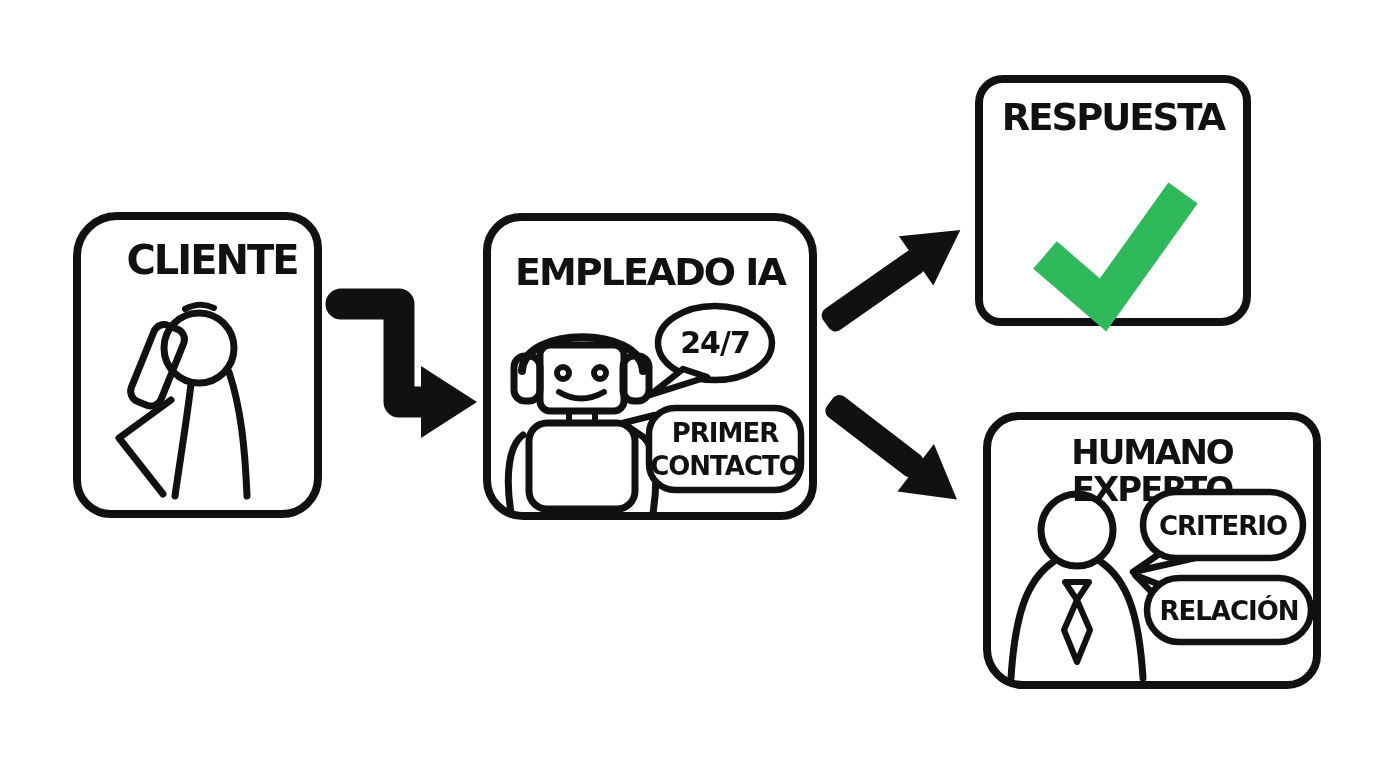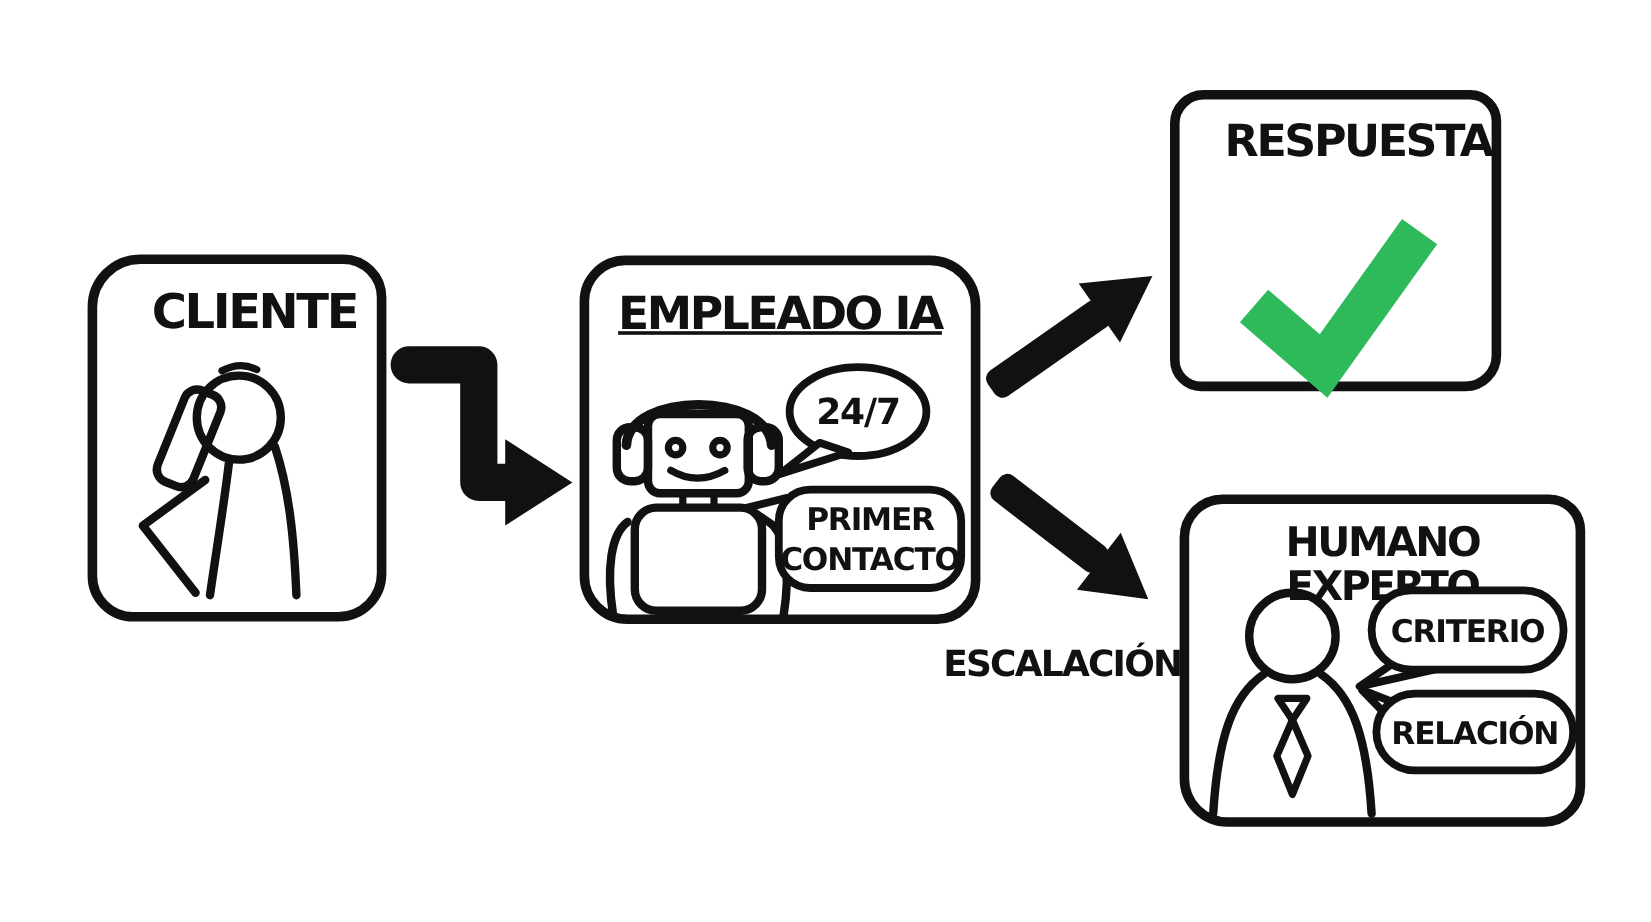--- a/index.html
+++ b/index.html
@@ -10,24 +10,24 @@
   .box{
     position:absolute;background:#fff;border:8px solid #111;box-sizing:border-box;
   }
   .box-title{
     font-weight:700;text-align:center;color:#111;margin:0;line-height:1.1;
     font-family:"DejaVu Sans",sans-serif;
   }
   .box-cliente{left:73px;top:212px;width:249px;height:306px;border-radius:44px 36px 40px 38px;}
   .box-cliente .box-title{margin-top:18px;font-size:40px;letter-spacing:-2px;padding-left:29px;}
   .box-empleado{left:483px;top:213px;width:334px;height:307px;border-radius:38px 42px 36px 40px;}
-  .box-empleado .box-title{margin-top:20px;font-size:38px;letter-spacing:-2px;text-decoration:underline;}
+  .box-empleado .box-title{margin-top:31px;font-size:38px;letter-spacing:-2px;}
   .box-respuesta{left:975px;top:75px;width:276px;height:251px;border-radius:28px 26px 30px 26px;}
   .box-respuesta .box-title{margin-top:14px;font-size:37px;letter-spacing:-2px;line-height:1.12;}
-  .box-respuesta .box-title span{display:block;text-align:right;}
+  .box-respuesta .box-title span{display:block;}
   .box-humano{left:983px;top:412px;width:338px;height:277px;border-radius:36px 30px 34px 40px;}
   .box-humano .box-title{margin-top:14px;font-size:34px;letter-spacing:-2px;}
   .figure-svg{position:absolute;display:block;}
   .arrow-svg{position:absolute;display:block;}
   .escalacion{
     position:absolute;left:786px;top:536px;font-size:30px;font-weight:700;
     letter-spacing:-1.5px;color:#111;white-space:nowrap;
   }
   svg{overflow:visible;}
   .ink-stroke{stroke:#111;fill:none;stroke-linecap:round;stroke-linejoin:round;}
@@ -126,15 +126,14 @@
       <path class="bubble" d="M168 68 L136 90 L198 76 Z"></path>
       <rect class="bubble" x="146" y="10" width="160" height="66" rx="33"></rect>
       <text class="bubble-text" x="226" y="53" font-size="26">CRITERIO</text>
 
       <path class="bubble" d="M166 104 L138 93 L172 128 Z"></path>
       <rect class="bubble" x="150" y="96" width="164" height="64" rx="32"></rect>
       <text class="bubble-text" x="232" y="138" font-size="26">RELACIÓN</text>
     </svg>
   </section>
 
-  <div class="escalacion">ESCALACIÓN</div>
 
 </div>
 
 </body></html>

